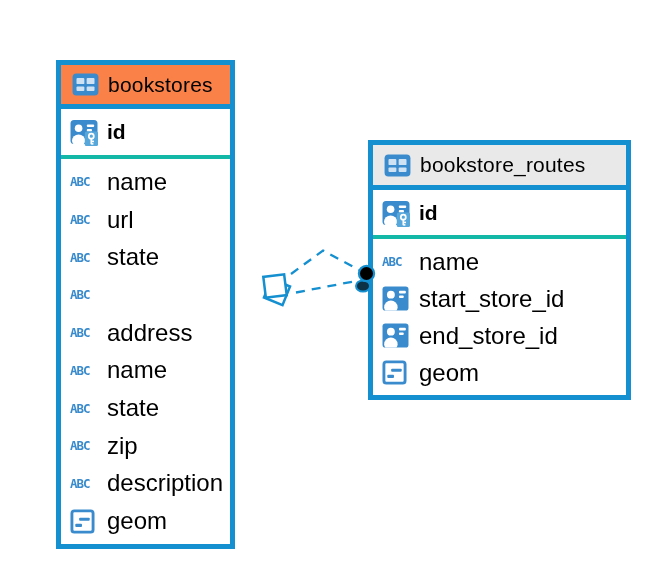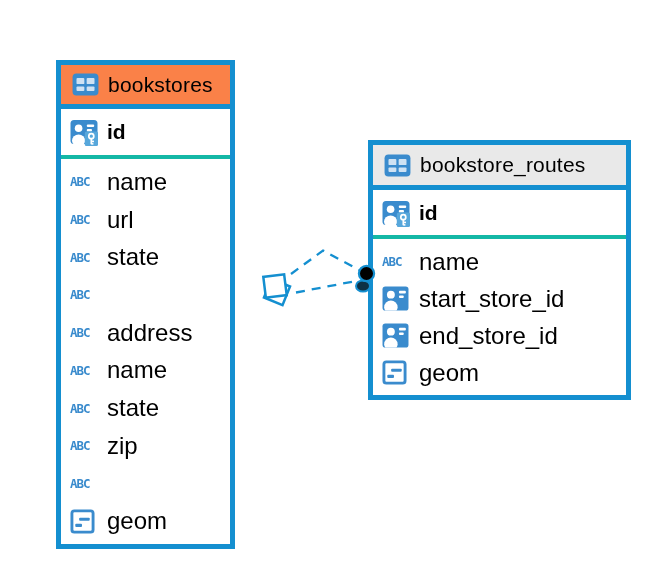--- a/index.html
+++ b/index.html
@@ -181,20 +181,21 @@
       <div class="trow">
         <span class="ficon">
             <span class="abc">ABC</span>
           </span>
         <span class="flabel">zip</span>
       </div>
       <div class="trow">
         <span class="ficon">
             <span class="abc">ABC</span>
           </span>
+        <span class="flabel">description</span>
       </div>
       <div class="trow">
         <span class="ficon">
           <svg width="25" height="25" viewBox="0 0 26 26">
               <use href="#i-geom"></use>
             </svg>
         </span>
         <span class="flabel">geom</span>
       </div>
     </div>

